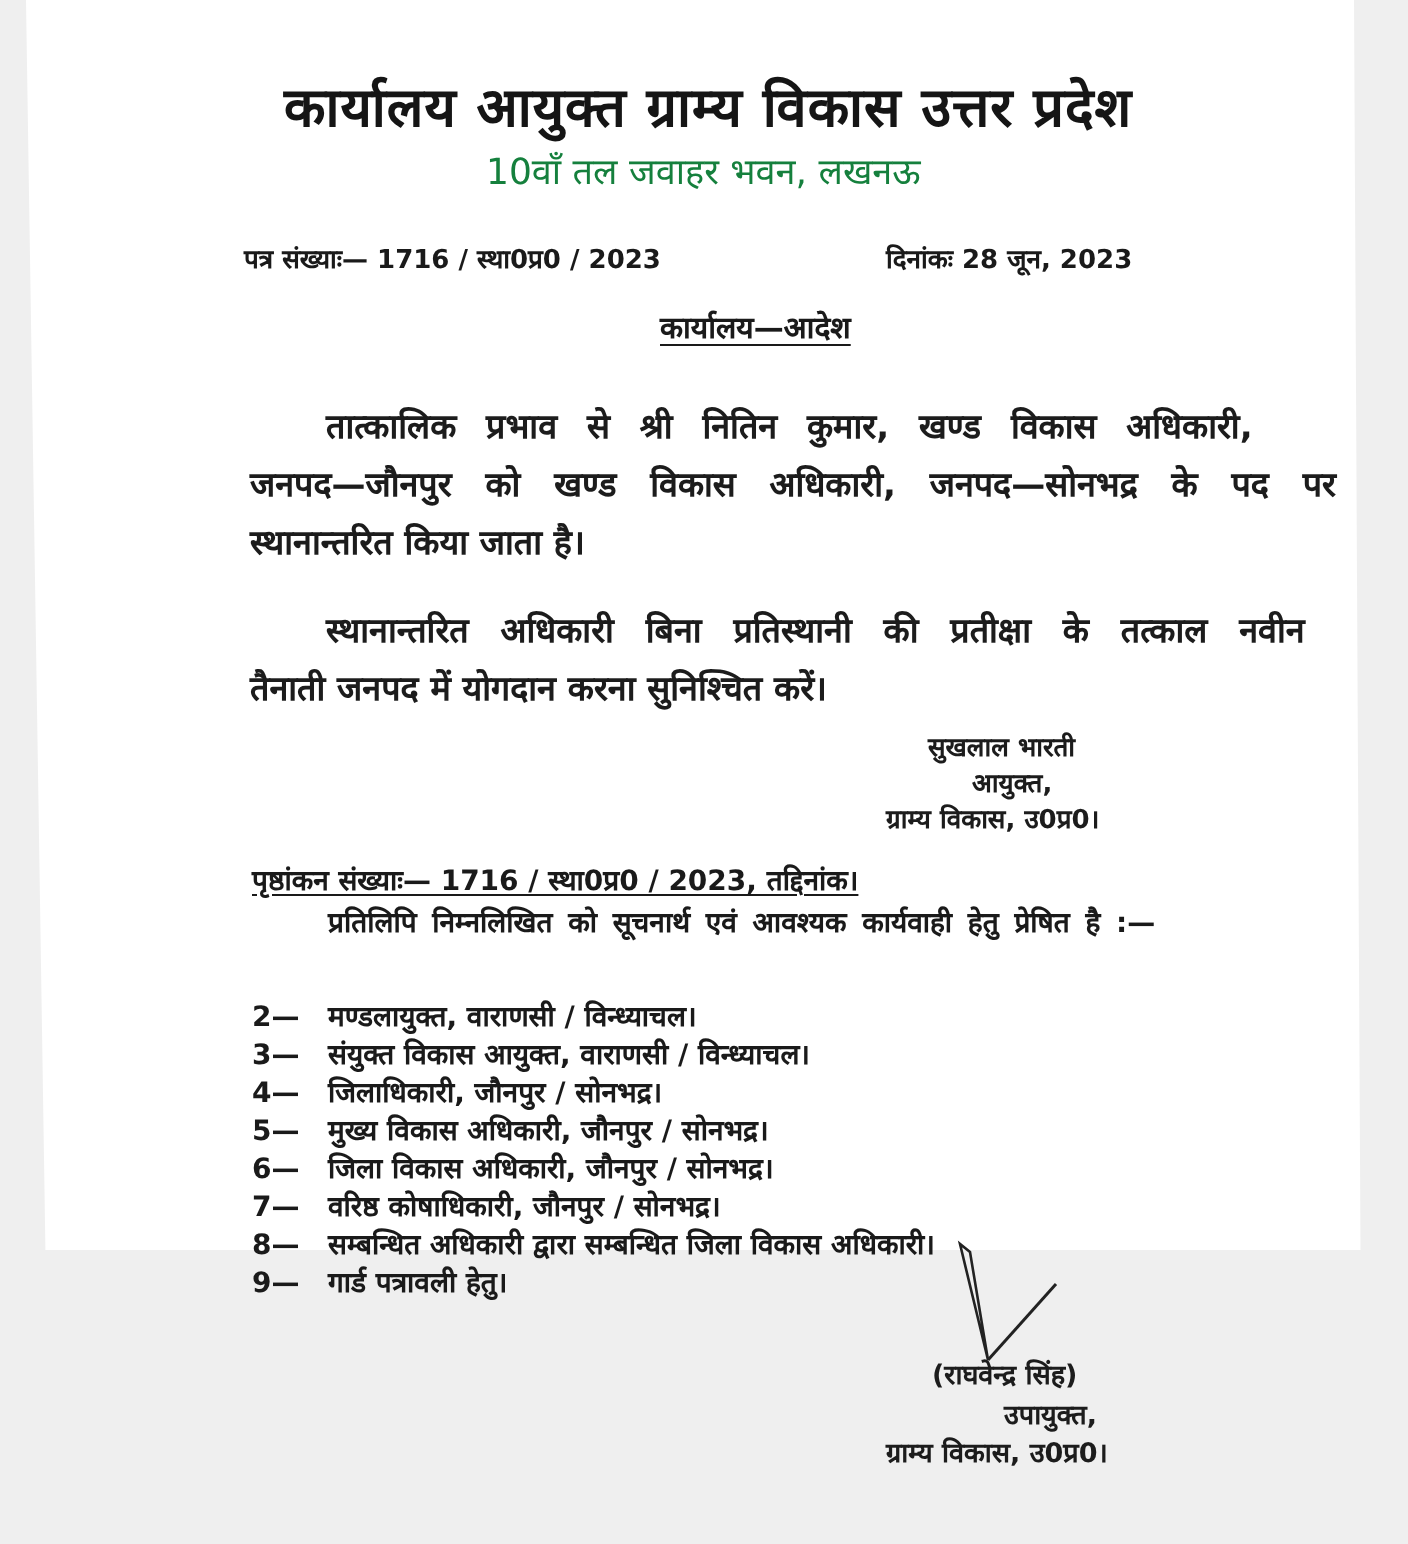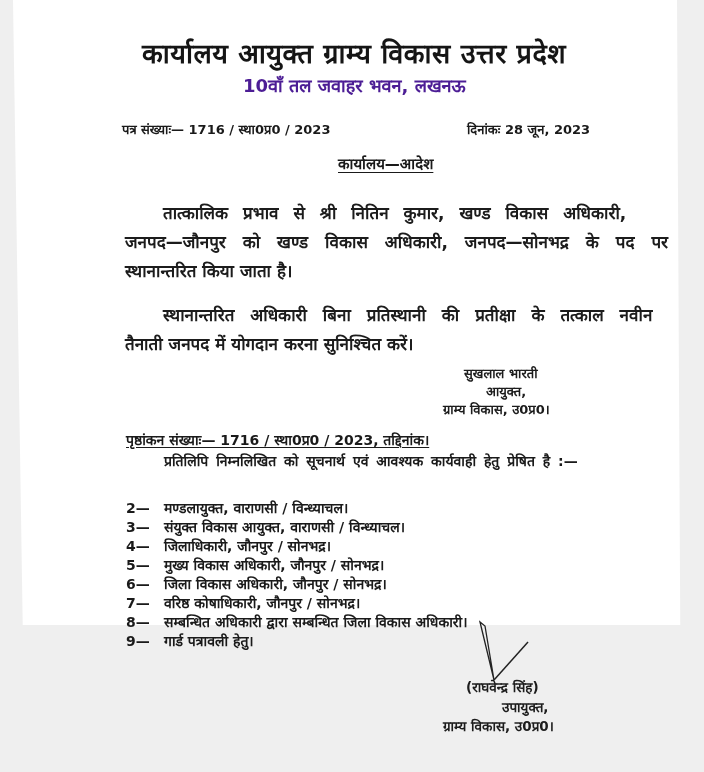--- a/index.html
+++ b/index.html
@@ -29,41 +29,39 @@
     .title {
       left: 142px; top: 34px;
       font-size: 27px;
       font-weight: bold;
       letter-spacing: 0.5px;
       color: #151515;
     }
     .address {
       left: 243px; top: 73px;
       font-size: 18px;
-      font-weight: bold;
-      color: #4c1d95;
+      font-weight: normal;
+      color: #15803d;
     }
     .ref-no {
       left: 122px; top: 120px;
       font-size: 13px;
       font-weight: bold;
     }
     .date-label {
       left: 443px; top: 120px;
       font-size: 13px;
       font-weight: bold;
-      margin-left: 24px;
     }
     .order-heading {
       left: 330px; top: 153px;
       font-size: 15px;
       font-weight: bold;
       text-decoration: underline;
       text-underline-offset: 3px;
-      margin-left: 8px;
     }
     .para {
       font-size: 17px;
       font-weight: bold;
       color: #1c1c1c;
       margin-top: 8px;
     }
     .p1-l1 { left: 163px; top: 193px; word-spacing: 9px; }
     .p1-l2 { left: 125px; top: 222px; word-spacing: 11px; }
     .p1-l3 { left: 125px; top: 251px; }

